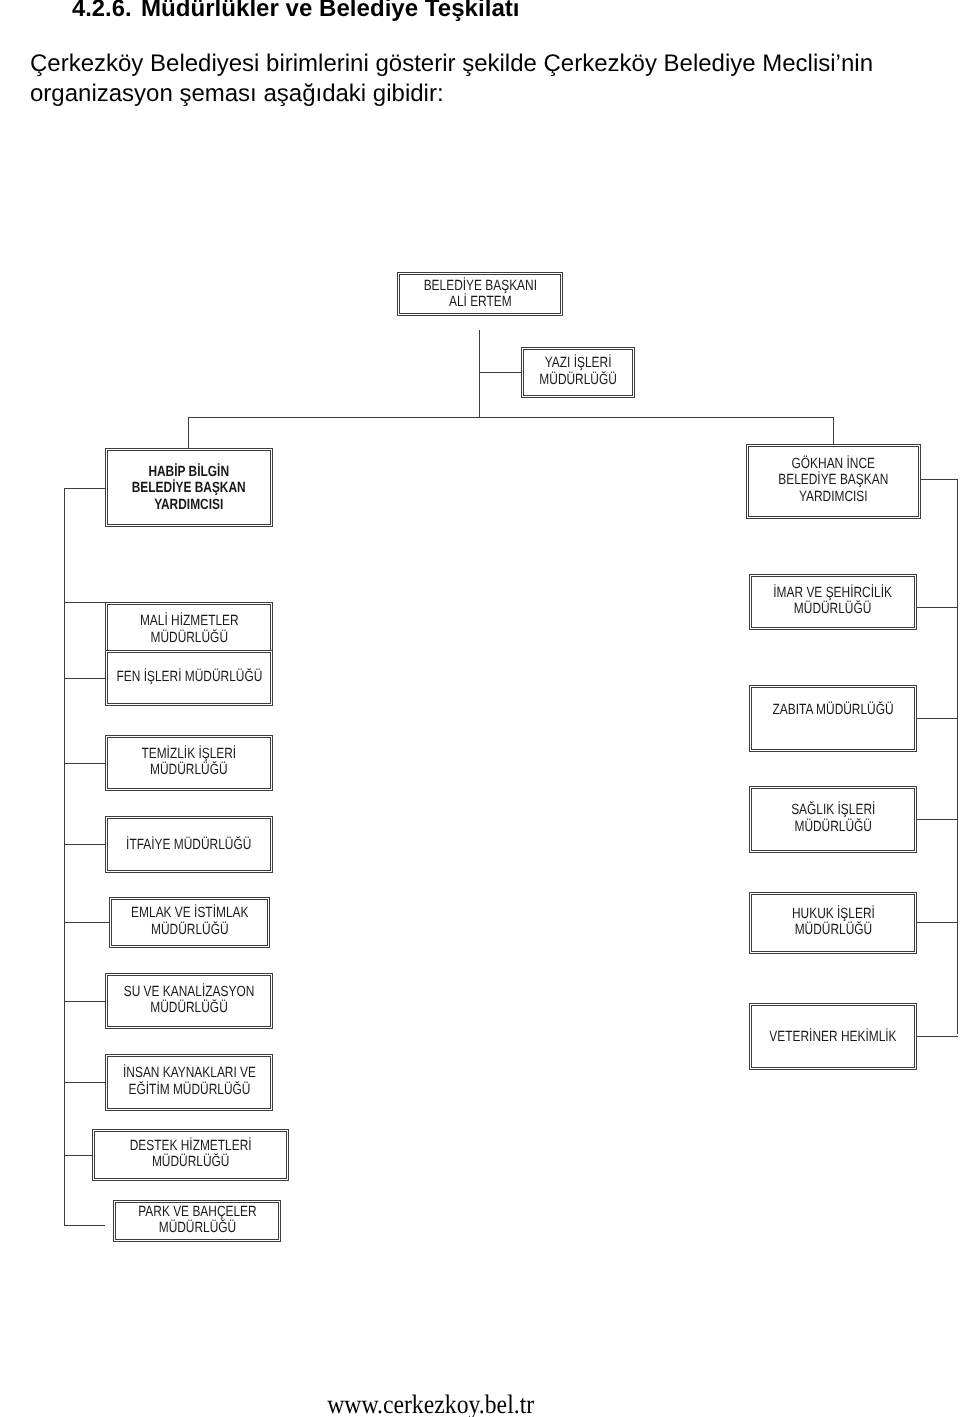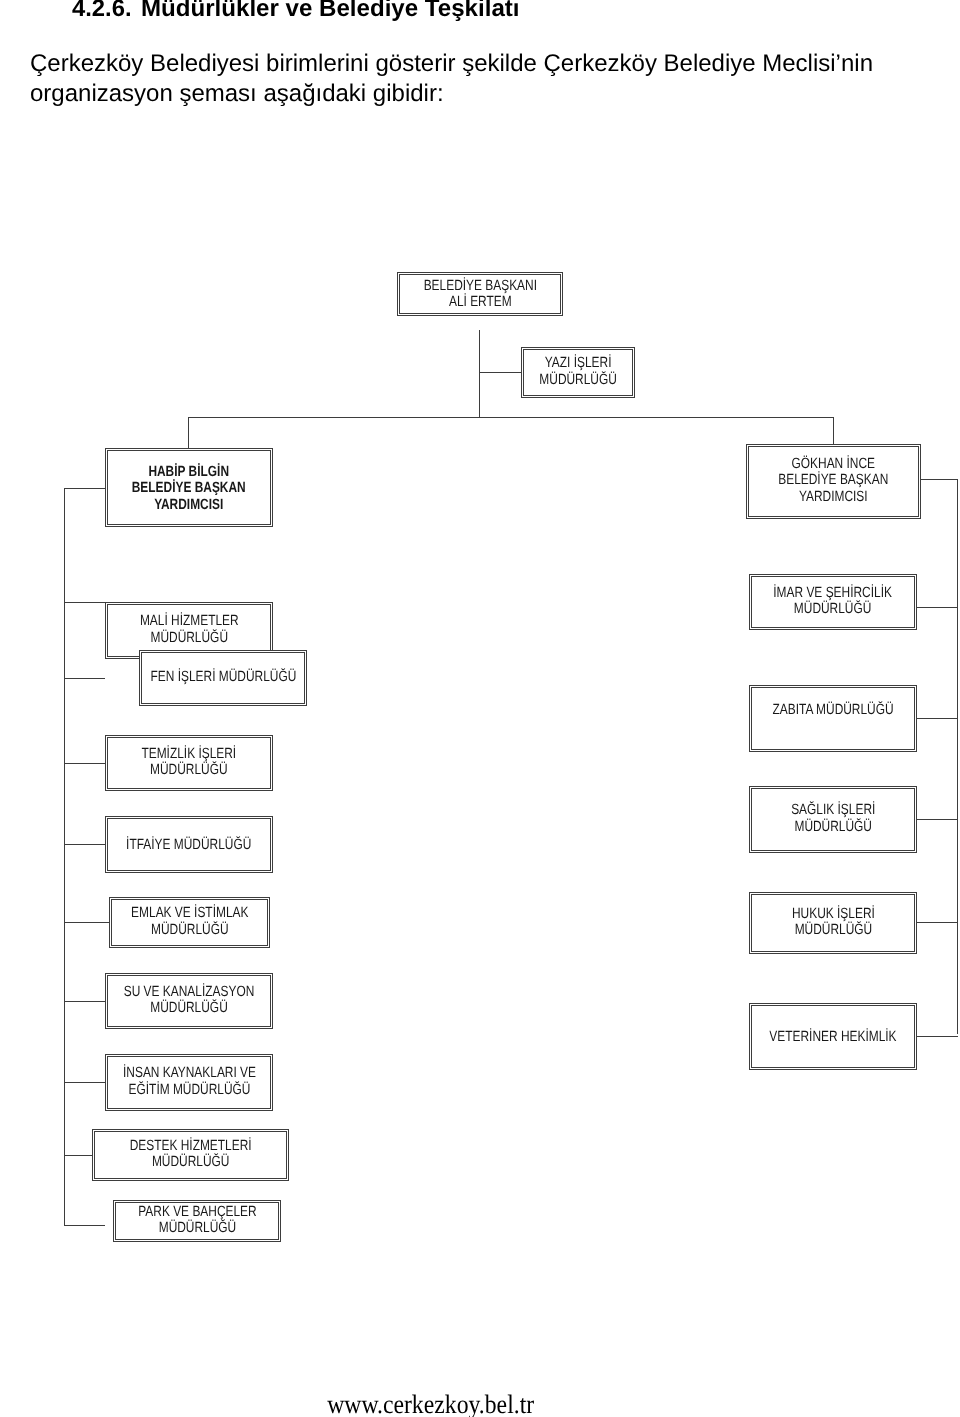--- a/index.html
+++ b/index.html
@@ -78,21 +78,21 @@
     <div class="ln" style="left:917px;top:718px;width:41px;height:1px;"></div>
     <div class="ln" style="left:917px;top:819px;width:41px;height:1px;"></div>
     <div class="ln" style="left:917px;top:922px;width:41px;height:1px;"></div>
     <div class="ln" style="left:917px;top:1036px;width:41px;height:1px;"></div>
     <div class="box" style="left:105px;top:574px;width:168px;height:57px;margin-top:28px;">
         <div class="inner">
           <span class="lbl">MALİ HİZMETLER
 MÜDÜRLÜĞÜ</span>
         </div>
       </div>
-    <div class="box" style="left:105px;top:650px;width:168px;height:56px;margin-left:34px;">
+    <div class="box" style="left:105px;top:650px;width:168px;height:56px;">
         <div class="inner">
           <span class="lbl">FEN İŞLERİ MÜDÜRLÜĞÜ</span>
         </div>
       </div>
     <div class="box" style="left:105px;top:735px;width:168px;height:56px;">
         <div class="inner">
           <span class="lbl">TEMİZLİK İŞLERİ
 MÜDÜRLÜĞÜ</span>
         </div>
       </div>

